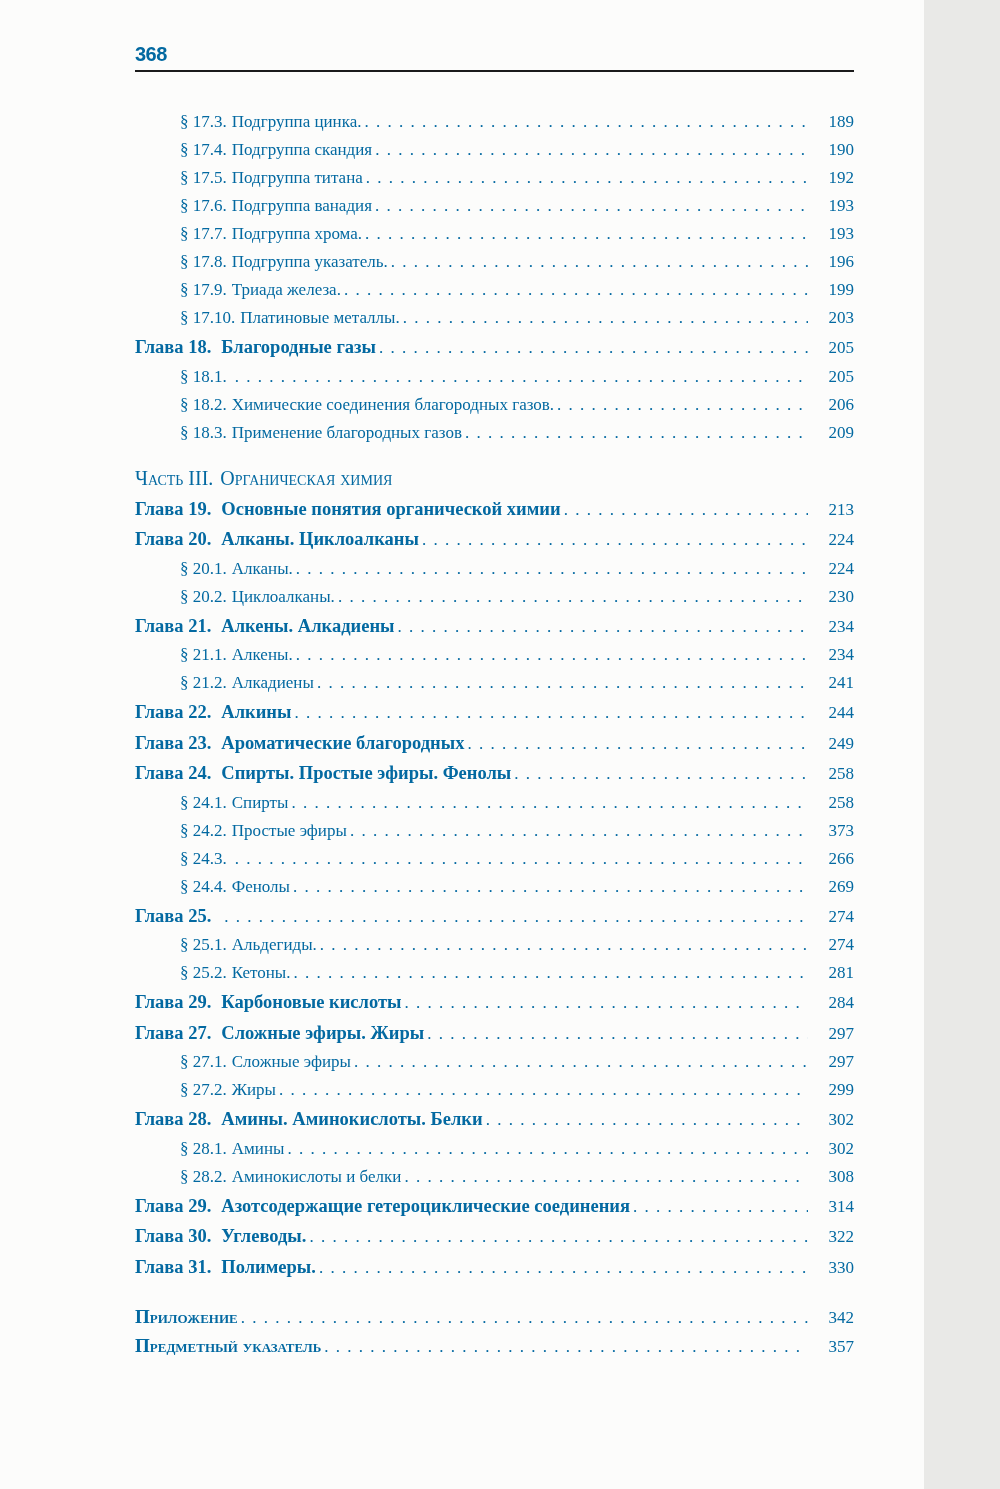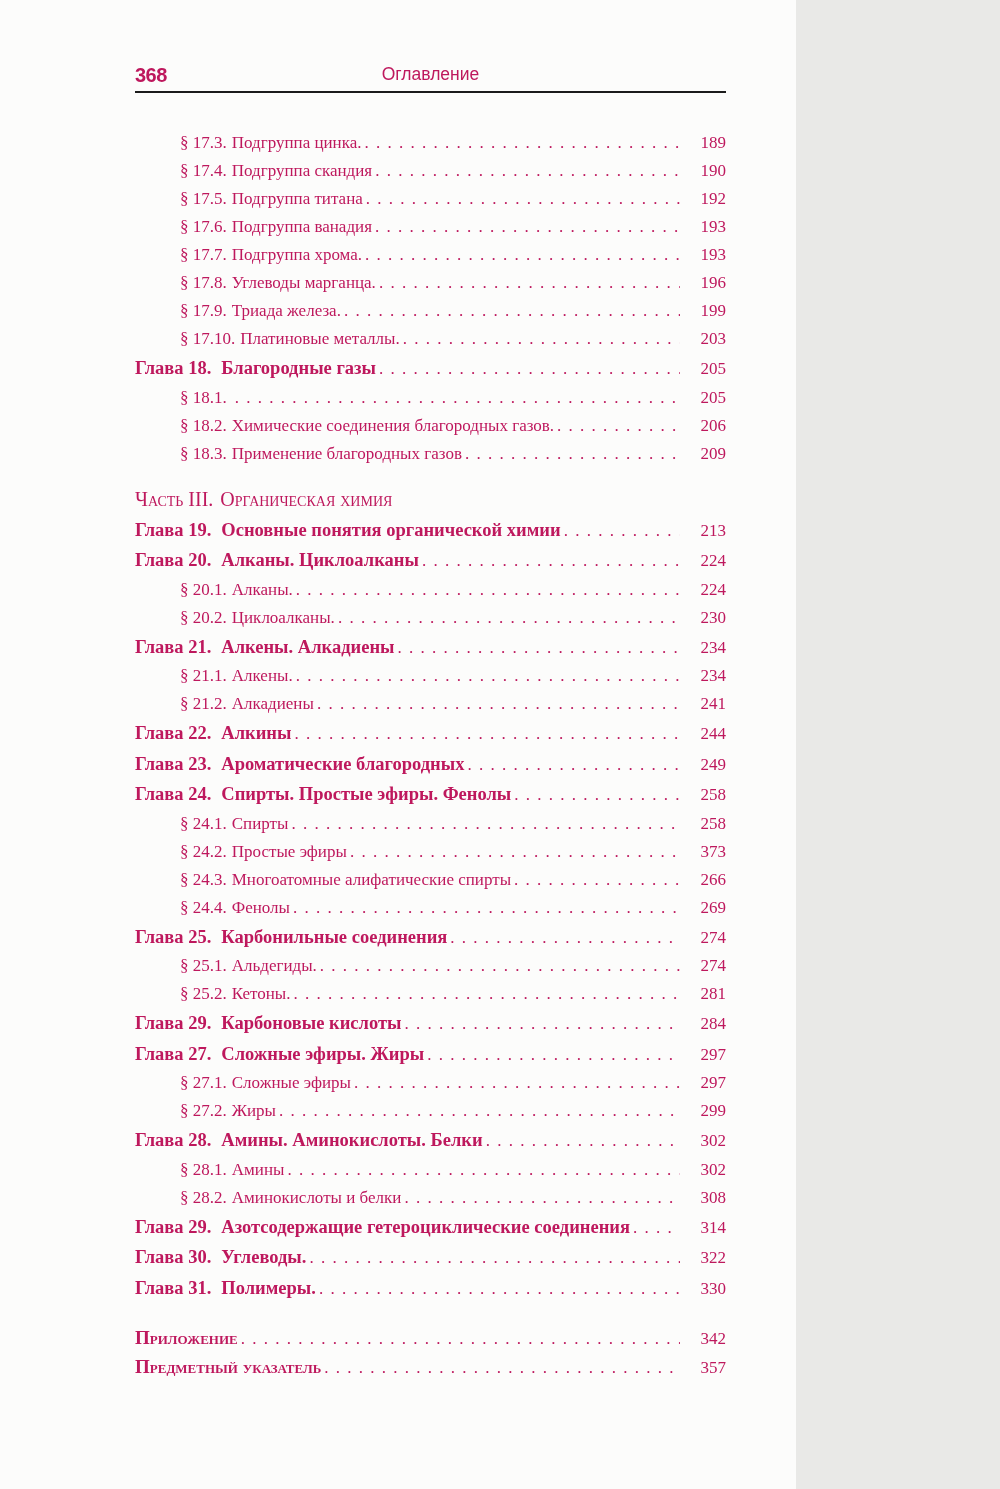--- a/index.html
+++ b/index.html
@@ -2,24 +2,24 @@
 <html><head>
 <meta charset="utf-8">
 <style>
   html, body {
     margin: 0;
     padding: 0;
     background: #e9e9e7;
   }
   .page {
     position: relative;
-    width: 796px;
+    width: 924px;
     height: 1489px;
     background: #fcfcfb;
-    color: #be185d;
+    color: #0369a1;
     font-family: "Liberation Serif", "DejaVu Serif", serif;
     overflow: hidden;
   }
   
   .page-header {
     position: relative;
     margin: 64px 70px 0 135px;
     padding-bottom: 6px;
     border-bottom: 2.5px solid #1b1b1b;
     font-family: "Liberation Sans", "DejaVu Sans", sans-serif;
@@ -100,21 +100,20 @@
     font-variant: small-caps;
   }
   .row.chapter + .row.backmatter { margin-top: 21px; }
 </style>
 </head>
 <body>
 
 <div class="page">
   <header class="page-header">
     <span class="page-num">368</span>
-    <span class="header-title">Оглавление</span>
   </header>
 
   <main class="toc" id="toc-list">
       <div class="row sub">
         <span class="label">§ 17.3.</span>
         <span class="title">Подгруппа цинка.</span>
         <span class="dots">. . . . . . . . . . . . . . . . . . . . . . . . . . . . . . . . . . . . . . . . . . . . . . . . . . . . . . . . . . . . . . . . . . . . . . . . . . . . . . . . . . . . . . . . . . . . . . . . . . . . . . . . . . . . . . . . . . . . . . . . </span>
         <span class="pagecol">189</span>
       </div>
       <div class="row sub">
@@ -136,21 +135,21 @@
         <span class="pagecol">193</span>
       </div>
       <div class="row sub">
         <span class="label">§ 17.7.</span>
         <span class="title">Подгруппа хрома.</span>
         <span class="dots">. . . . . . . . . . . . . . . . . . . . . . . . . . . . . . . . . . . . . . . . . . . . . . . . . . . . . . . . . . . . . . . . . . . . . . . . . . . . . . . . . . . . . . . . . . . . . . . . . . . . . . . . . . . . . . . . . . . . . . . . </span>
         <span class="pagecol">193</span>
       </div>
       <div class="row sub">
         <span class="label">§ 17.8.</span>
-        <span class="title">Углеводы марганца.</span>
+        <span class="title">Подгруппа указатель.</span>
         <span class="dots">. . . . . . . . . . . . . . . . . . . . . . . . . . . . . . . . . . . . . . . . . . . . . . . . . . . . . . . . . . . . . . . . . . . . . . . . . . . . . . . . . . . . . . . . . . . . . . . . . . . . . . . . . . . . . . . . . . . . . . . . </span>
         <span class="pagecol">196</span>
       </div>
       <div class="row sub">
         <span class="label">§ 17.9.</span>
         <span class="title">Триада железа.</span>
         <span class="dots">. . . . . . . . . . . . . . . . . . . . . . . . . . . . . . . . . . . . . . . . . . . . . . . . . . . . . . . . . . . . . . . . . . . . . . . . . . . . . . . . . . . . . . . . . . . . . . . . . . . . . . . . . . . . . . . . . . . . . . . . </span>
         <span class="pagecol">199</span>
       </div>
       <div class="row sub">
@@ -253,33 +252,31 @@
         <span class="pagecol">258</span>
       </div>
       <div class="row sub">
         <span class="label">§ 24.2.</span>
         <span class="title">Простые эфиры</span>
         <span class="dots">. . . . . . . . . . . . . . . . . . . . . . . . . . . . . . . . . . . . . . . . . . . . . . . . . . . . . . . . . . . . . . . . . . . . . . . . . . . . . . . . . . . . . . . . . . . . . . . . . . . . . . . . . . . . . . . . . . . . . . . . </span>
         <span class="pagecol">373</span>
       </div>
       <div class="row sub">
         <span class="label">§ 24.3.</span>
-        <span class="title">Многоатомные алифатические спирты</span>
         <span class="dots">. . . . . . . . . . . . . . . . . . . . . . . . . . . . . . . . . . . . . . . . . . . . . . . . . . . . . . . . . . . . . . . . . . . . . . . . . . . . . . . . . . . . . . . . . . . . . . . . . . . . . . . . . . . . . . . . . . . . . . . . </span>
         <span class="pagecol">266</span>
       </div>
       <div class="row sub">
         <span class="label">§ 24.4.</span>
         <span class="title">Фенолы</span>
         <span class="dots">. . . . . . . . . . . . . . . . . . . . . . . . . . . . . . . . . . . . . . . . . . . . . . . . . . . . . . . . . . . . . . . . . . . . . . . . . . . . . . . . . . . . . . . . . . . . . . . . . . . . . . . . . . . . . . . . . . . . . . . . </span>
         <span class="pagecol">269</span>
       </div>
       <div class="row chapter">
         <span class="label">Глава 25.</span>
-        <span class="title">Карбонильные соединения</span>
         <span class="dots">. . . . . . . . . . . . . . . . . . . . . . . . . . . . . . . . . . . . . . . . . . . . . . . . . . . . . . . . . . . . . . . . . . . . . . . . . . . . . . . . . . . . . . . . . . . . . . . . . . . . . . . . . . . . . . . . . . . . . . . . </span>
         <span class="pagecol">274</span>
       </div>
       <div class="row sub">
         <span class="label">§ 25.1.</span>
         <span class="title">Альдегиды.</span>
         <span class="dots">. . . . . . . . . . . . . . . . . . . . . . . . . . . . . . . . . . . . . . . . . . . . . . . . . . . . . . . . . . . . . . . . . . . . . . . . . . . . . . . . . . . . . . . . . . . . . . . . . . . . . . . . . . . . . . . . . . . . . . . . </span>
         <span class="pagecol">274</span>
       </div>
       <div class="row sub">

